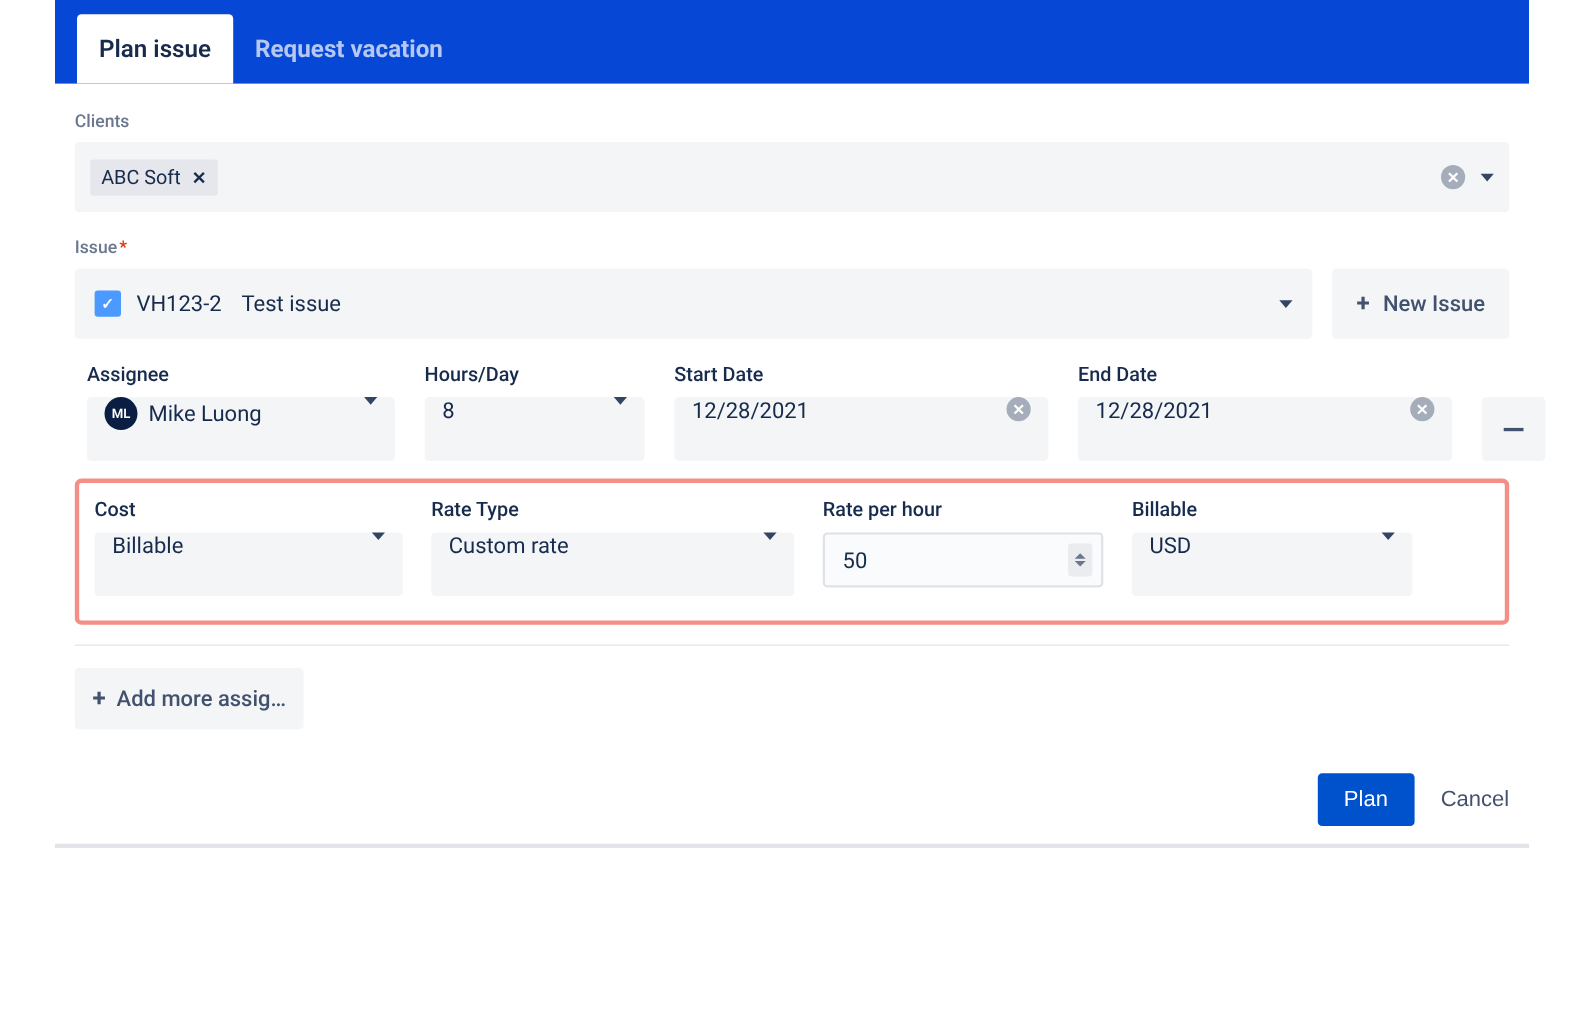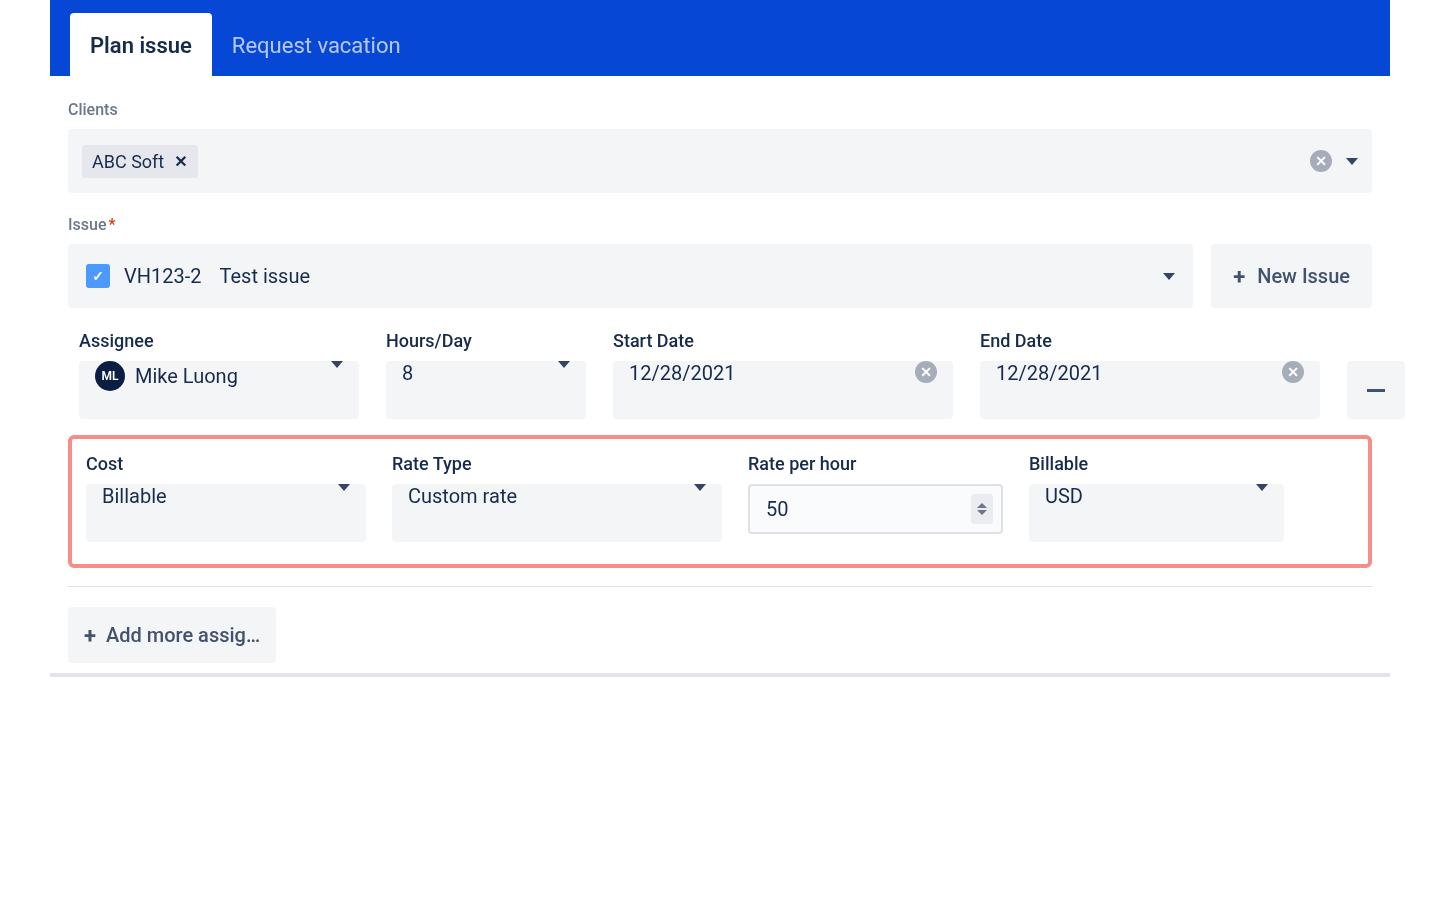--- a/index.html
+++ b/index.html
@@ -14,21 +14,21 @@
     background: #0747D6;
     display: flex;
     align-items: flex-end;
     padding: 0 20px;
     height: 76px;
     padding-top: 20px;
   }
   .tab {
     padding: 20px 20px 18px 20px;
     font-size: 22px;
-    font-weight: 400;
+    font-weight: 700;
     color: rgba(255,255,255,0.7);
     cursor: pointer;
     border-radius: 4px 4px 0 0;
   }
   .tab.active { background: #fff; color: #172B4D; font-weight: 600; }
   .content { padding: 24px 18px 10px 18px; }
   .field-block { margin-bottom: 22px; }
   .field-label {
     font-size: 16px;
     font-weight: 500;
@@ -280,16 +280,20 @@
 
     <div class="divider"></div>
 
     <div class="add-more-btn">
       <span class="plus-icon">+</span>
       <span>Add more assig…</span>
     </div>
 
   </div>
 
+  <div class="footer">
+    <button class="btn-primary">Plan</button>
+    <button class="btn-link">Cancel</button>
+  </div>
 
   <div class="bottom-edge"></div>
 
 </div>
 
 </body></html>

